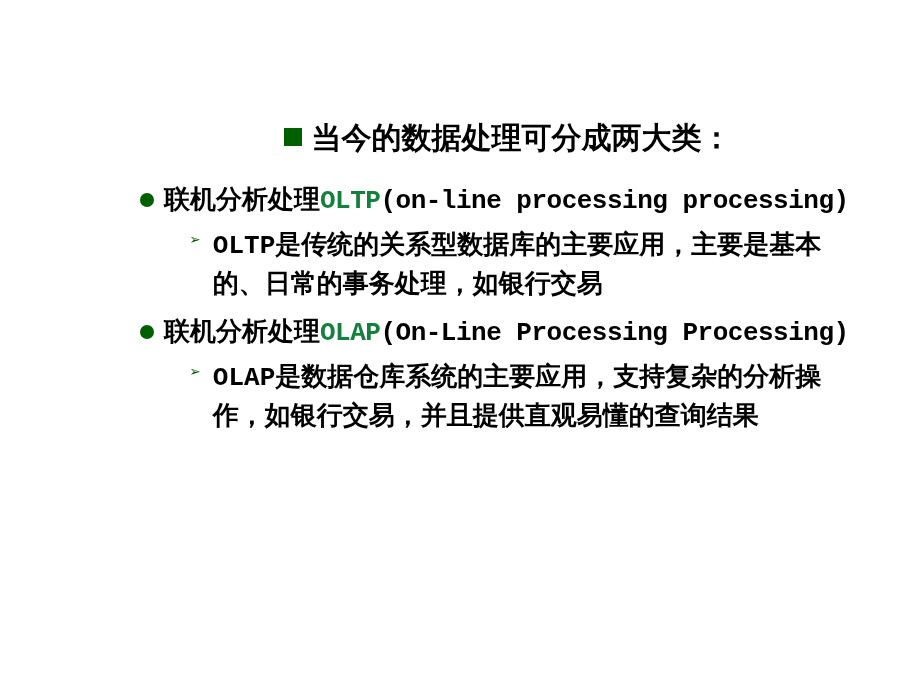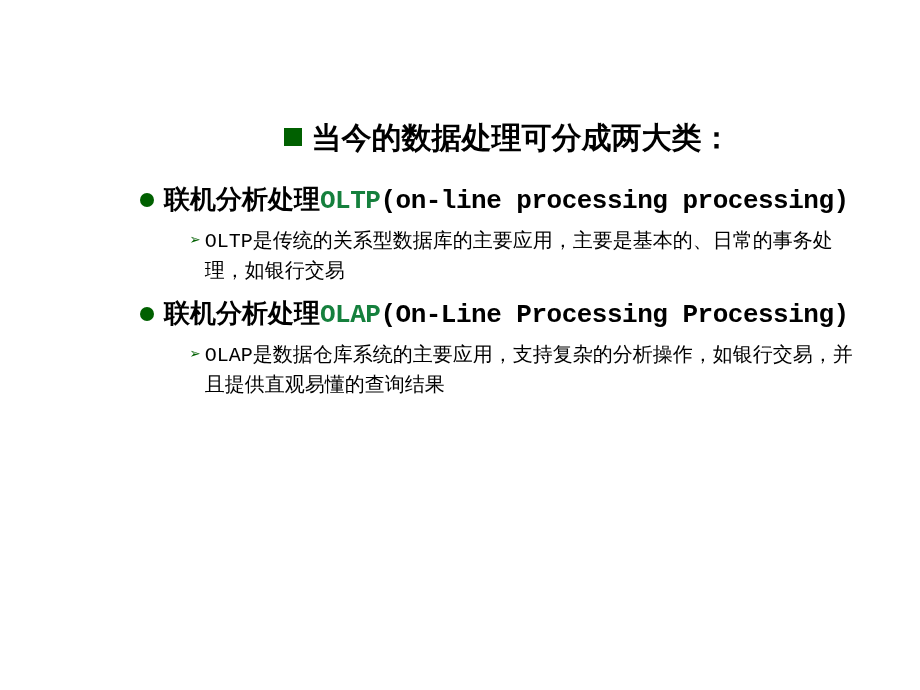--- a/index.html
+++ b/index.html
@@ -66,25 +66,26 @@
       margin-bottom: 8px;
     }
     .bullet-arrow {
       color: #006000;
       font-size: 18px;
       margin-right: 4px;
       margin-top: 2px;
       flex-shrink: 0;
     }
     .level-3-text {
-      font-size: 20px;
-      font-weight: normal;
+      font-size: 26px;
+      font-weight: bold;
       line-height: 1.5;
       max-width: 660px;
       font-family: "SimHei", "Courier New", monospace;
+      margin-left: 8px;
     }
     .highlight {
       color: #15803d;
     }
     .mono {
       font-family: "Courier New", monospace;
       letter-spacing: -0.5px;
     }
   </style>
 </head>

